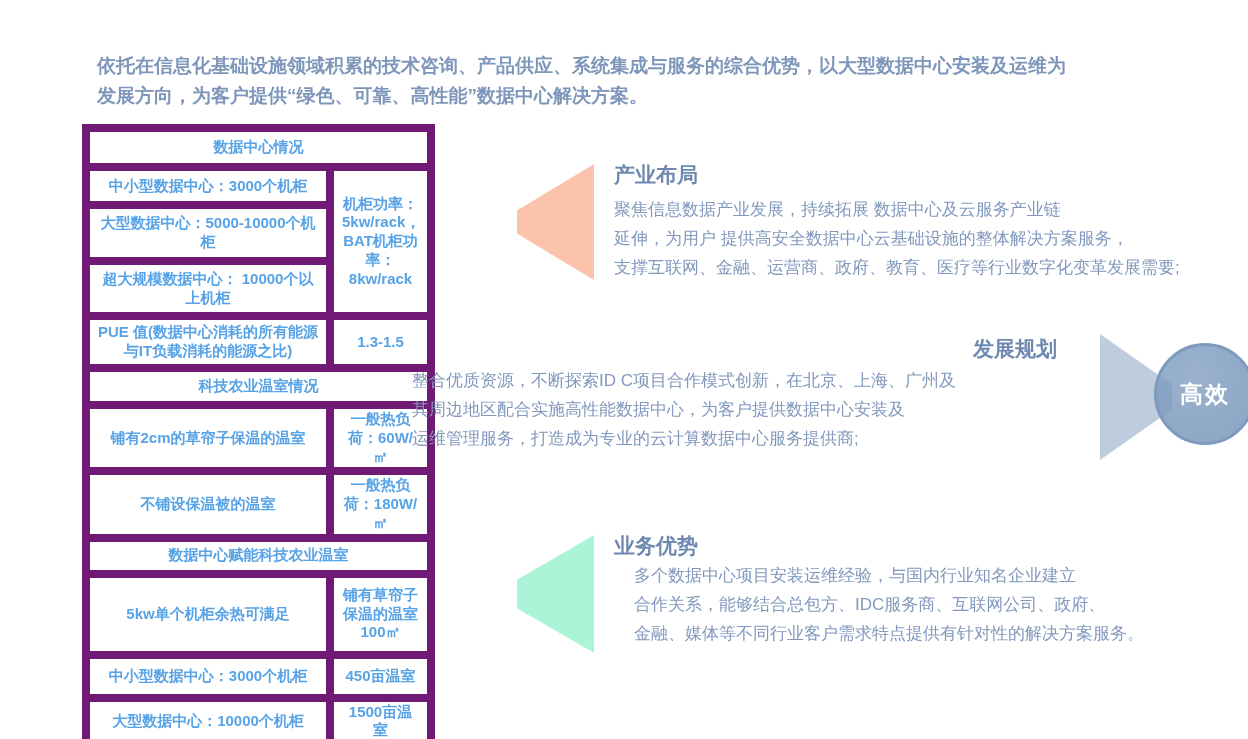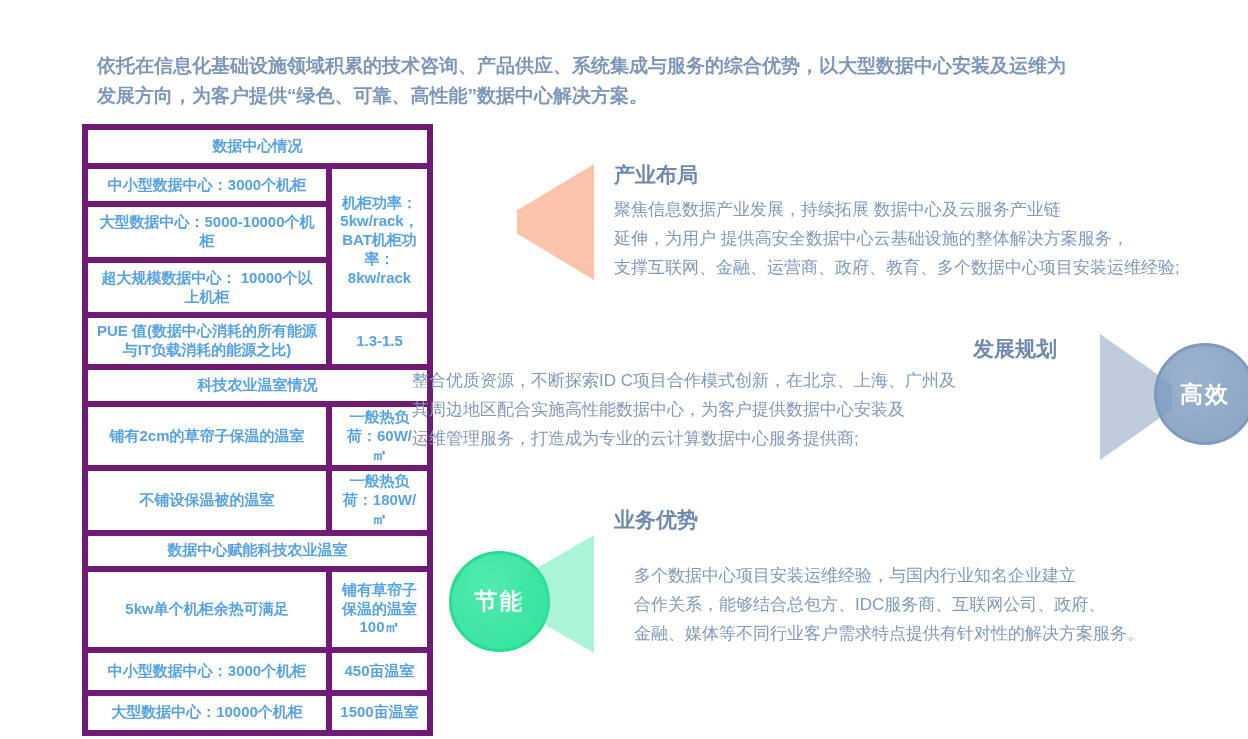--- a/index.html
+++ b/index.html
@@ -13,21 +13,21 @@
     position:absolute;left:85px;top:51px;width:1070px;
     font-size:19px;font-weight:bold;color:#7E96BA;line-height:30px;
     white-space:pre-line;
   }
   
   .dc-table{
     position:absolute;left:70px;top:124px;width:345px;
     border-collapse:collapse;table-layout:fixed;
   }
   .dc-table td{
-    border:6px solid #701a75;color:#57A3E6;font-size:15px;font-weight:bold;
+    border:8px solid #701a75;color:#57A3E6;font-size:15px;font-weight:bold;
     text-align:center;vertical-align:middle;padding:1px 8px;line-height:1.25;
   }
   .rh1{height:39px}.rh2{height:38px}.rh3{height:56px}.rh4{height:55px}
   .rh5{height:52px}.rh6{height:37px}.rh7{height:45px}.rh8{height:53px}
   .rh9{height:36px}.rh10{height:81px}.rh11{height:43px}.rh12{height:40px}
   
   .badge{
     position:absolute;border-radius:50%;display:flex;align-items:center;justify-content:center;
     color:#fff;font-size:23px;font-weight:bold;letter-spacing:2px;z-index:1;
   }
@@ -51,21 +51,21 @@
     position:absolute;font-size:21px;font-weight:bold;color:#6E88B0;z-index:3;
   }
   .sec-body{
     position:absolute;font-size:17px;color:#8298BD;line-height:29px;
     white-space:pre-line;z-index:3;
   }
   .t-industry{left:602px;top:161px;}
   .b-industry{left:602px;top:195px;width:600px;}
   .t-planning{left:400px;top:335px;width:645px;text-align:right;}
   .b-planning{left:400px;top:366px;width:645px;text-align:left;}
-  .t-business{left:602px;top:506px;}
+  .t-business{left:602px;top:532px;}
   .b-business{left:622px;top:561px;width:600px;}
 </style>
 </head>
 <body>
 
 <div class="slide">
 
   <div class="intro">依托在信息化基础设施领域积累的技术咨询、产品供应、系统集成与服务的综合优势，以大型数据中心安装及运维为
 发展方向，为客户提供“绿色、可靠、高性能”数据中心解决方案。</div>
 
@@ -118,33 +118,30 @@
       <td>大型数据中心：10000个机柜</td>
       <td>1500亩温室</td>
     </tr>
   </tbody>
     </table>
 
   <div class="funnel funnel-industry"></div>
   <div class="sec-title t-industry">产业布局</div>
   <div class="sec-body b-industry">聚焦信息数据产业发展，持续拓展 数据中心及云服务产业链
 延伸，为用户 提供高安全数据中心云基础设施的整体解决方案服务，
-支撑互联网、金融、运营商、政府、教育、多个数据中心项目安装运维经验;</div>
+支撑互联网、金融、运营商、政府、教育、医疗等行业数字化变革发展需要;</div>
 
   <div class="sec-title t-planning">发展规划</div>
   <div class="sec-body b-planning">整合优质资源，不断探索ID C项目合作模式创新，在北京、上海、广州及
 其周边地区配合实施高性能数据中心，为客户提供数据中心安装及
 运维管理服务，打造成为专业的云计算数据中心服务提供商;</div>
   <div class="badge badge-planning">
     <span>高效</span>
   </div>
   <div class="funnel funnel-planning"></div>
 
-  <div class="badge badge-business">
-    <span>节能</span>
-  </div>
   <div class="funnel funnel-business"></div>
   <div class="sec-title t-business">业务优势</div>
   <div class="sec-body b-business">多个数据中心项目安装运维经验，与国内行业知名企业建立
 合作关系，能够结合总包方、IDC服务商、互联网公司、政府、
 金融、媒体等不同行业客户需求特点提供有针对性的解决方案服务。</div>
 
 </div>
 
 </body></html>

